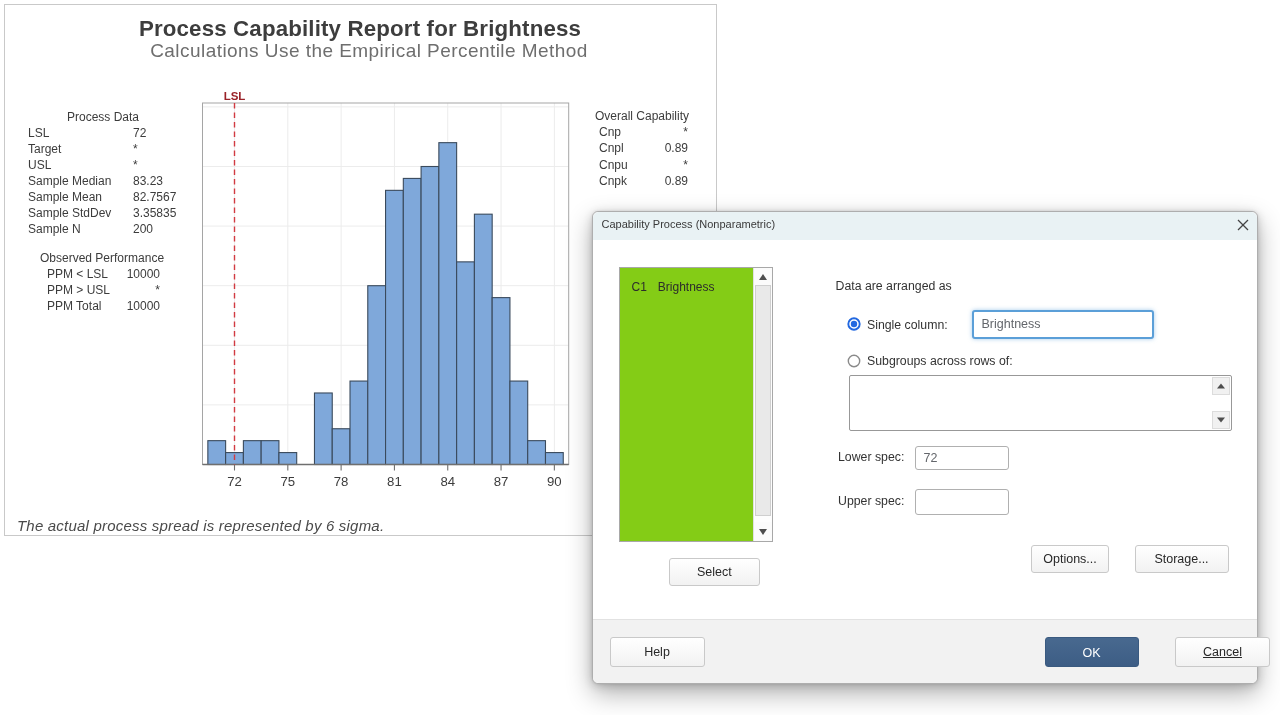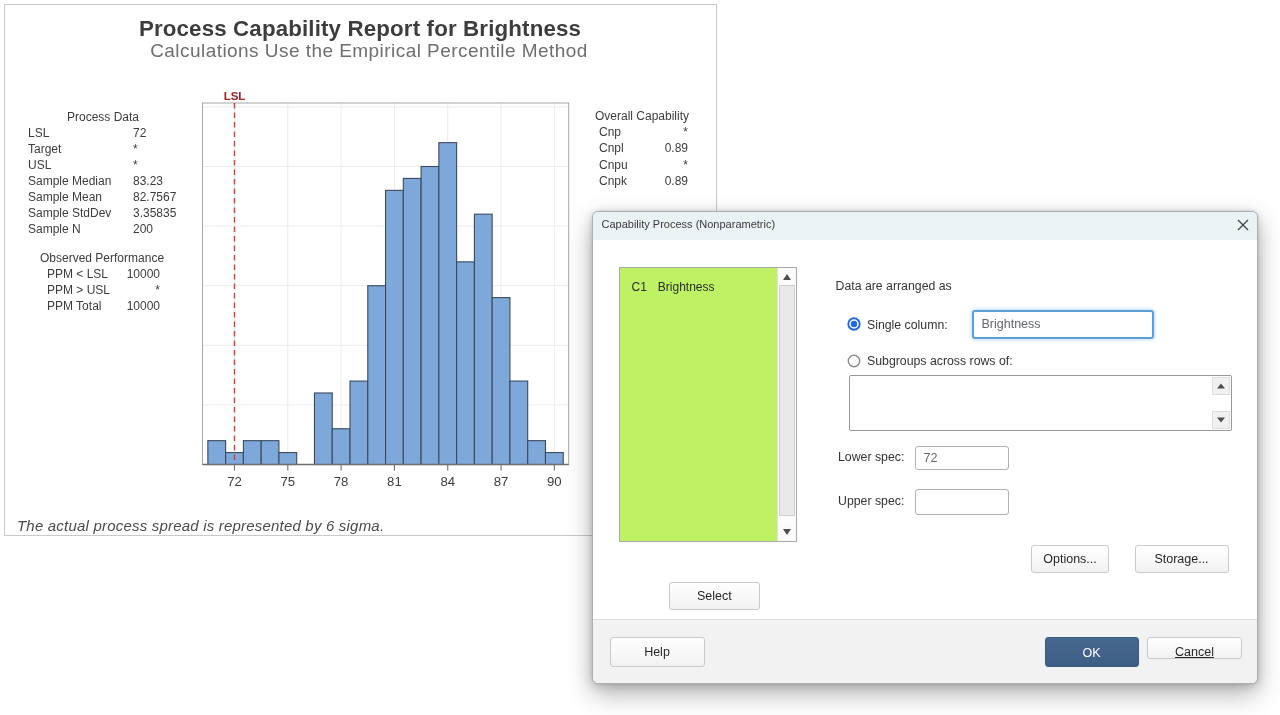--- a/index.html
+++ b/index.html
@@ -12,21 +12,21 @@
   #gsub{left:4px;top:39.5px;width:712px;text-align:center;font-size:19px;letter-spacing:0.45px;color:#6e6e6e;padding-left:9px;}
   .gtext{font-size:12px;color:#3c3c3c;line-height:16.1px;white-space:nowrap;}
   .grow{display:flex;}
   #footnote{left:17px;top:516.5px;font-size:15px;letter-spacing:0.2px;font-style:italic;color:#4a4a4a;}
   
   #dlg{left:592px;top:211px;width:665.5px;height:472.5px;box-sizing:border-box;background:#fff;
        border:1px solid #aeaeae;border-radius:6px;
        box-shadow:0 10px 26px rgba(0,0,0,.30), 0 2px 10px rgba(0,0,0,.16), 0 0 3px rgba(0,0,0,.10);}
   #dtitlebar{left:0;top:0;width:100%;height:28px;background:#e9f2f4;border-radius:6px 6px 0 0;}
   #dtitle{left:8.5px;top:0;line-height:25px;font-size:11px;color:#3a3a3a;}
-  #listbox{left:26px;top:54.5px;width:178px;height:275.5px;box-sizing:border-box;border:1px solid #a8a8a8;background:#bef264;}
+  #listbox{left:26px;top:54.5px;width:154px;height:275.5px;box-sizing:border-box;border:1px solid #a8a8a8;background:#84cc16;}
   #listtext{left:11.5px;top:12px;font-size:12px;color:#2c2c2c;}
   #lsb{right:0;top:0;width:18px;height:100%;border-left:1px solid #e0e0e0;background:#fdfdfd;}
   .sbtn{left:0;width:100%;height:19px;background:#fbfbfb;}
   #lthumb{left:0.5px;top:17px;width:16px;height:231px;background:#e9e9e9;border:1px solid #cfcfcf;box-sizing:border-box;}
   .tri{width:0;height:0;position:absolute;left:50%;top:50%;}
   .tri.up{border-left:4.5px solid transparent;border-right:4.5px solid transparent;border-bottom:6px solid #4e4e4e;transform:translate(-50%,-50%);}
   .tri.down{border-left:4.5px solid transparent;border-right:4.5px solid transparent;border-top:6px solid #4e4e4e;transform:translate(-50%,-50%);}
   .dlabel{font-size:12.3px;color:#333333;}
   .btn{box-sizing:border-box;border:1px solid #c9c9c9;border-radius:3px;
        background:linear-gradient(#ffffff,#f2f2f2);
@@ -223,19 +223,19 @@
     </div>
 
     <div class="abs dlabel" style="left:245px;top:237.5px;">Lower spec:</div>
     <div class="abs input" style="left:322px;top:233.5px;width:94px;height:24px;line-height:22px;padding-left:7.5px;">72</div>
 
     <div class="abs dlabel" style="left:245px;top:281.5px;">Upper spec:</div>
     <div class="abs input" style="left:322px;top:277px;width:94px;height:26px;"></div>
 
     <div class="abs btn" style="left:438px;top:332.5px;width:78px;height:28px;line-height:26px;">Options...</div>
     <div class="abs btn" style="left:541.5px;top:332.5px;width:94px;height:28px;line-height:26px;">Storage...</div>
-    <div class="abs btn" style="left:75.5px;top:346px;width:91.5px;height:28px;line-height:26px;margin-top:24px;">Select</div>
+    <div class="abs btn" style="left:75.5px;top:346px;width:91.5px;height:28px;line-height:26px;">Select</div>
 
     <div class="abs" id="footer"></div>
     <div class="abs btn" style="left:16.5px;top:425px;width:95px;height:30px;line-height:28px;">Help</div>
     <div class="abs" id="okbtn" style="left:451.5px;top:425px;width:94px;height:30px;line-height:30px;">OK</div>
-    <div class="abs btn" style="left:554px;top:425px;width:95px;height:22px;line-height:28px;text-decoration:underline;">Cancel</div>
+    <div class="abs btn" style="left:582px;top:425px;width:95px;height:30px;line-height:28px;text-decoration:underline;">Cancel</div>
   </div>
 
 </body></html>

